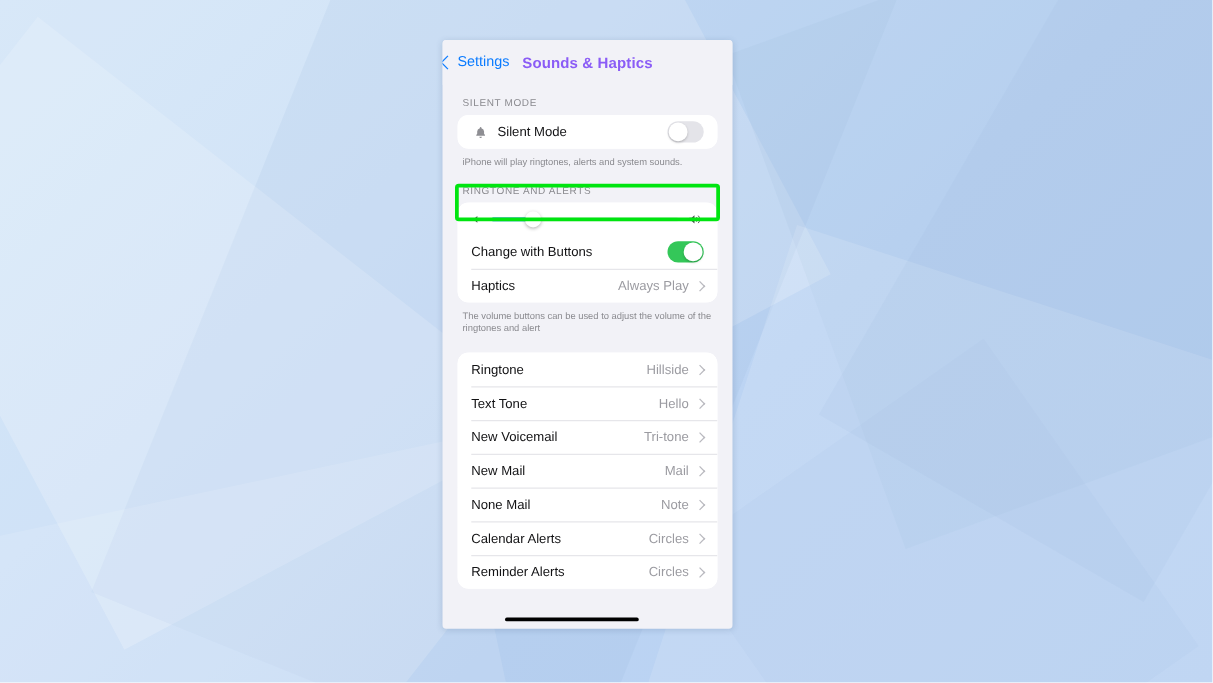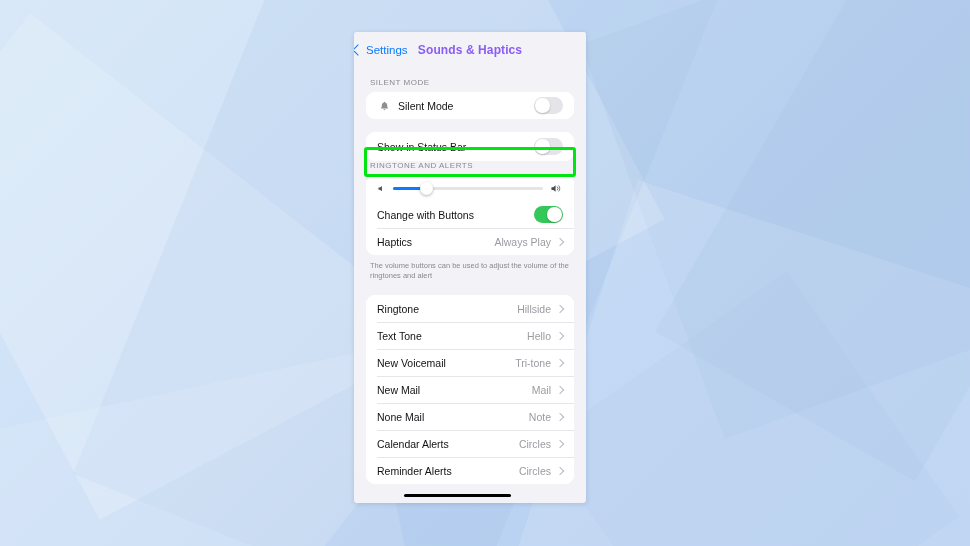--- a/index.html
+++ b/index.html
@@ -254,30 +254,23 @@
               <path d="M12 2.5a1.4 1.4 0 011.4 1.4v.6a6 6 0 014.6 5.8v4l1.6 2.2a.7.7 0 01-.6 1.1H5a.7.7 0 01-.6-1.1L6 14.3v-4a6 6 0 014.6-5.8v-.6A1.4 1.4 0 0112 2.5z"></path>
               <path d="M9.8 19.2h4.4a2.2 2.2 0 01-4.4 0z"></path>
             </svg>
           </span>
           <span class="row-label">Silent Mode</span>
           <span class="toggle">
             <span class="knob"></span>
           </span>
         </div>
       </div>
+      <div class="section-footer">iPhone will play ringtones, alerts and system sounds.</div>
 
       <div style="height:13px"></div>
-      <div class="card">
-        <div class="row" style="min-height:29px">
-          <span class="row-label">Show in Status Bar</span>
-          <span class="toggle">
-            <span class="knob"></span>
-          </span>
-        </div>
-      </div>
 
       <div class="section-header" style="padding-top:0">RINGTONE AND ALERTS</div>
       <div class="card">
 
         <div class="slider-row">
           <span class="spk">
             <svg width="9" height="9" viewBox="0 0 24 24" fill="#4a4a4f">
               <path d="M4 9h4l5-4v14l-5-4H4z"></path>
             </svg>
           </span>

